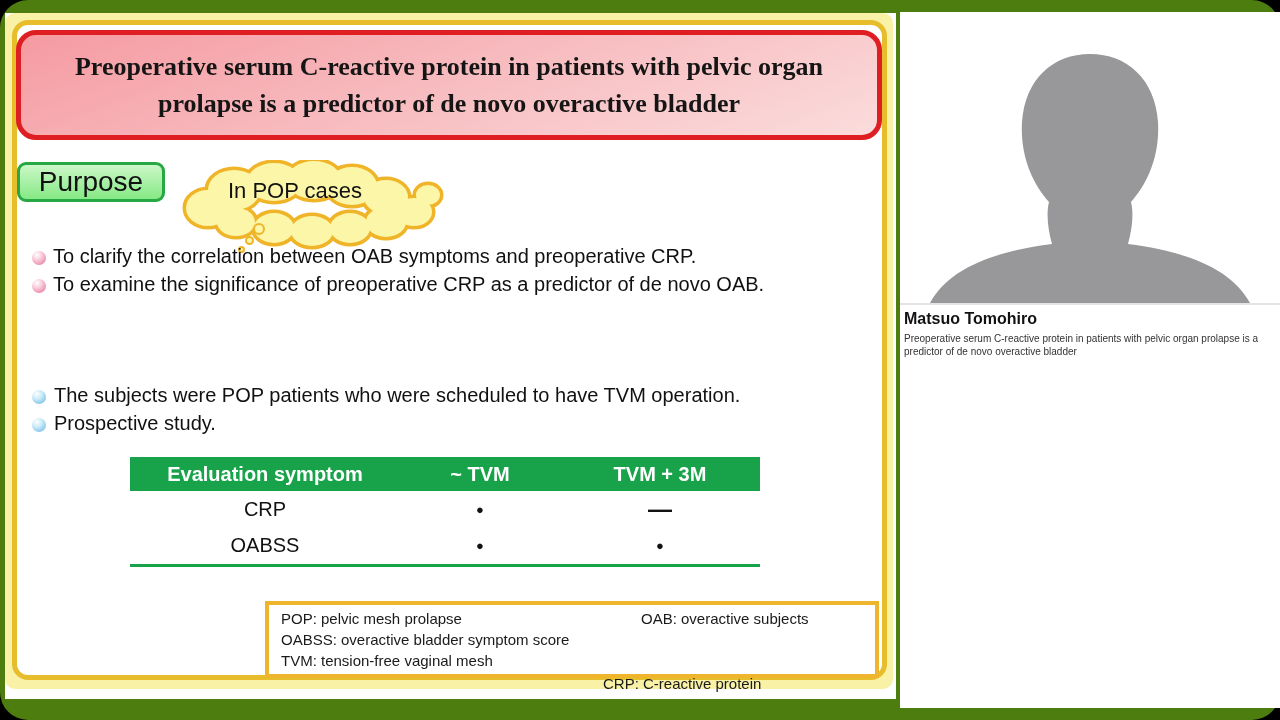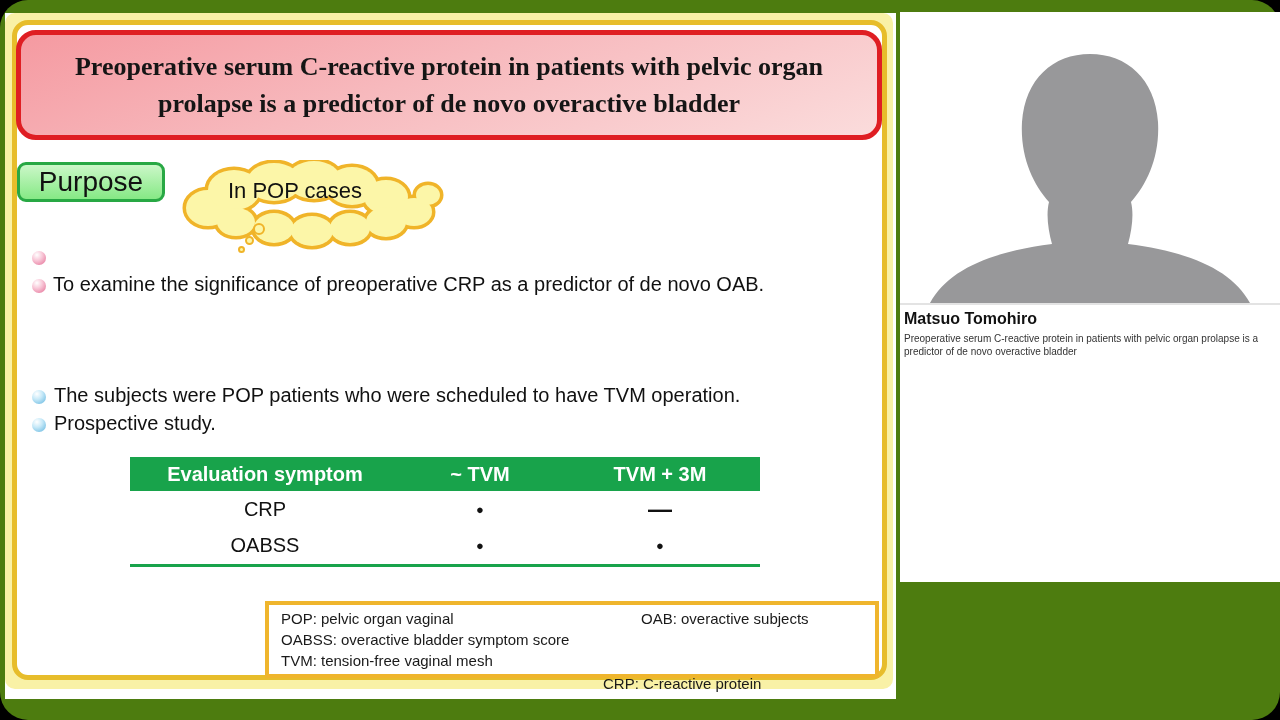--- a/index.html
+++ b/index.html
@@ -47,21 +47,21 @@
   .trow  { height: 36px; font-size: 20px; color: #111; }
   .trow .mark { font-size: 13px; }
   .trow .dash { font-size: 24px; font-weight: bold; }
   .tline { height: 3px; background: #18A34B; margin-top: 1px; }
 
   .legend { position: absolute; left: 260px; top: 588px; width: 614px; height: 77px;
             border: 4px solid #EFB52D; background: #fff; font-size: 15px; color: #1a1a1a; }
   .legend span { position: absolute; white-space: nowrap; }
 
   
-  .speaker-panel { position: absolute; left: 900px; top: 12px; width: 380px; height: 570px;
+  .speaker-panel { position: absolute; left: 900px; top: 12px; width: 380px; height: 696px;
                    background: #fff; }
   .photo { position: absolute; left: 0; top: 0; width: 380px; height: 291px; background: #fff;
            overflow: hidden; }
   .photo-divider { position: absolute; left: 0; top: 291px; width: 380px; height: 2px;
                    background: #E3E3E3; }
   .speaker-name { position: absolute; left: 4px; top: 298px; font-size: 16px; font-weight: bold;
                   color: #111; }
   .speaker-caption { position: absolute; left: 4px; top: 320px; width: 374px; font-size: 10px;
                      line-height: 13px; color: #333; }
 </style>
@@ -111,20 +111,21 @@
           <ellipse cx="66" cy="62" rx="19" ry="14"></ellipse>
         </g>
       </svg>
     </div>
     <div class="cloud-text">In POP cases</div>
     <div class="tail-dot" style="left:248px;top:210px;width:12px;height:12px;"></div>
     <div class="tail-dot" style="left:240px;top:223px;width:9px;height:9px;"></div>
     <div class="tail-dot" style="left:233px;top:233px;width:7px;height:7px;"></div>
 
     <div class="sphere pink" style="left:27px;top:238px;"></div>
+    <div class="bullet-line" style="left:48px;top:232px;">To clarify the correlation between OAB symptoms and preoperative CRP.</div>
     <div class="sphere pink" style="left:27px;top:266px;"></div>
     <div class="bullet-line" style="left:48px;top:260px;">To examine the significance of preoperative CRP as a predictor of de novo OAB.</div>
 
 
     <div class="sphere blue" style="left:27px;top:377px;"></div>
     <div class="bullet-line" style="left:49px;top:371px;text-align:right;">The subjects were POP patients who were scheduled to have TVM operation.</div>
     <div class="sphere blue" style="left:27px;top:405px;"></div>
     <div class="bullet-line" style="left:49px;top:399px;">Prospective study.</div>
 
     <div class="eval-table">
@@ -140,21 +141,21 @@
       </div>
       <div class="trow">
         <div>OABSS</div>
         <div class="mark">●</div>
         <div class="mark">●</div>
       </div>
       <div class="tline"></div>
     </div>
 
     <div class="legend">
-      <span style="left:12px;top:5px;">POP: pelvic organ vaginal</span>
+      <span style="left:12px;top:5px;">POP: pelvic mesh prolapse</span>
       <span style="left:12px;top:26px;">OABSS: overactive bladder symptom score</span>
       <span style="left:12px;top:47px;">TVM: tension-free vaginal mesh</span>
       <span style="left:372px;top:5px;">OAB: overactive subjects</span>
       <span style="left:334px;top:26px;margin-top:44px;">CRP: C-reactive protein</span>
     </div>
   </div>
 
   <div class="speaker-panel">
     <div class="photo">
       <svg width="380" height="291" viewBox="0 0 380 291">

